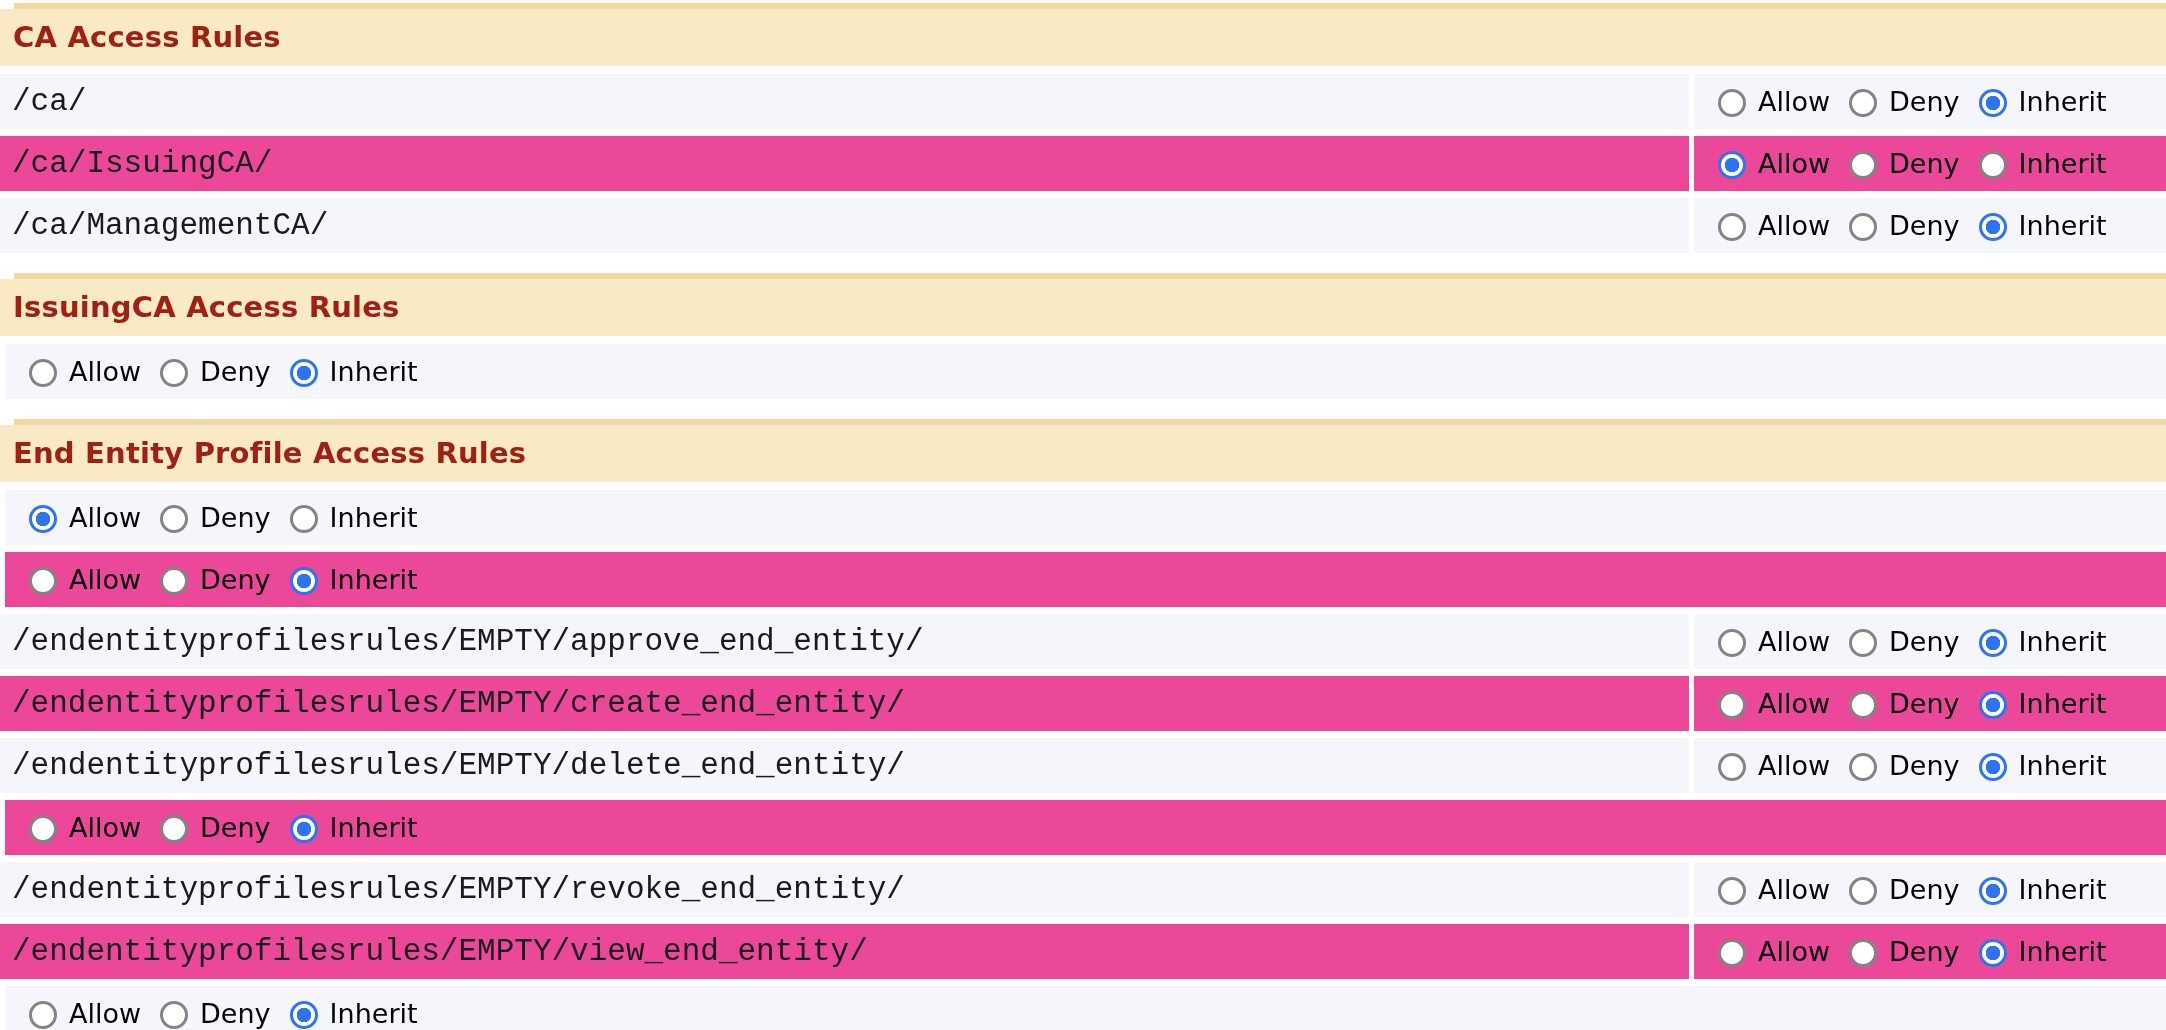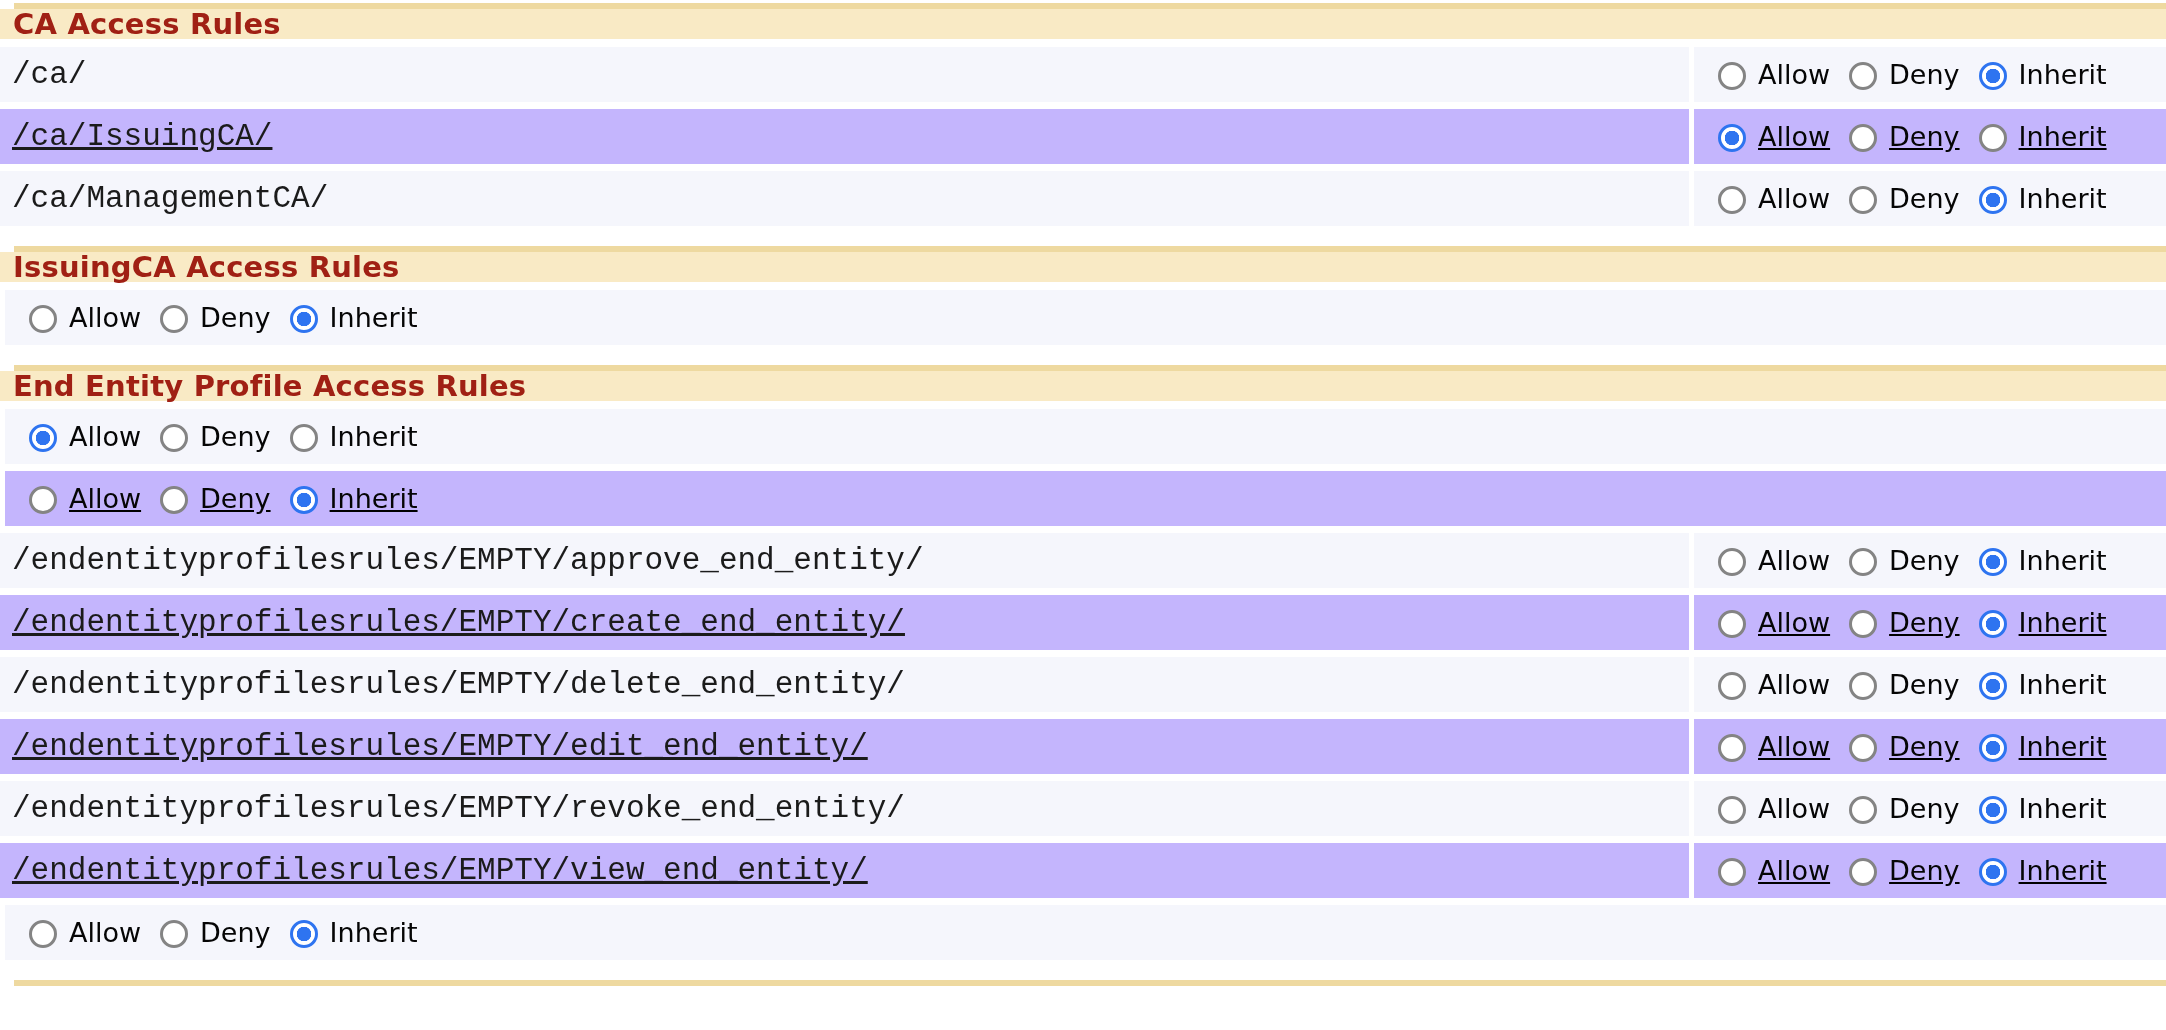--- a/index.html
+++ b/index.html
@@ -15,21 +15,21 @@
     padding-top: 3px;
     box-sizing: border-box;
   }
   .section { margin-bottom: 20px; }
   .section-divider {
     height: 6px;
     background: #eed9a0;
     margin-left: 14px;
   }
   .section-header {
-    height: 30px;
+    height: 57px;
     background: #f9eac5;
     display: flex;
     align-items: center;
     padding-left: 13px;
     margin-bottom: 8px;
   }
   .section-title {
     font-size: 29px;
     font-weight: bold;
     color: #a02014;
@@ -56,21 +56,21 @@
   }
   .radio-cell {
     flex: 1;
     margin-left: 5px;
     display: flex;
     align-items: center;
     padding-left: 24px;
     gap: 19px;
   }
   .row-light .path-cell, .row-light .radio-cell { background: #f5f6fc; }
-  .row-dark  .path-cell, .row-dark  .radio-cell { background: #c4b5fd; text-decoration: underline; }
+  .row-dark  .path-cell, .row-dark  .radio-cell { background: #ec4899; }
   .radio-group {
     display: inline-flex;
     align-items: flex-end;
     gap: 12px;
     font-size: 27px;
     color: #050505;
     cursor: pointer;
     user-select: none;
   }
   input[type="radio"] {
@@ -255,21 +255,20 @@
             <input type="radio" name="rule-2-4" style="">
             <span>Deny</span>
           </label>
           <label class="radio-group">
             <input type="radio" name="rule-2-4" checked="" style="">
             <span>Inherit</span>
           </label>
         </div>
       </div>
       <div class="rule-row row-dark">
-        <div class="path-cell">/endentityprofilesrules/EMPTY/edit_end_entity/</div>
         <div class="radio-cell">
           <label class="radio-group">
             <input type="radio" name="rule-2-5" style="">
             <span>Allow</span>
           </label>
           <label class="radio-group">
             <input type="radio" name="rule-2-5" style="">
             <span>Deny</span>
           </label>
           <label class="radio-group">

